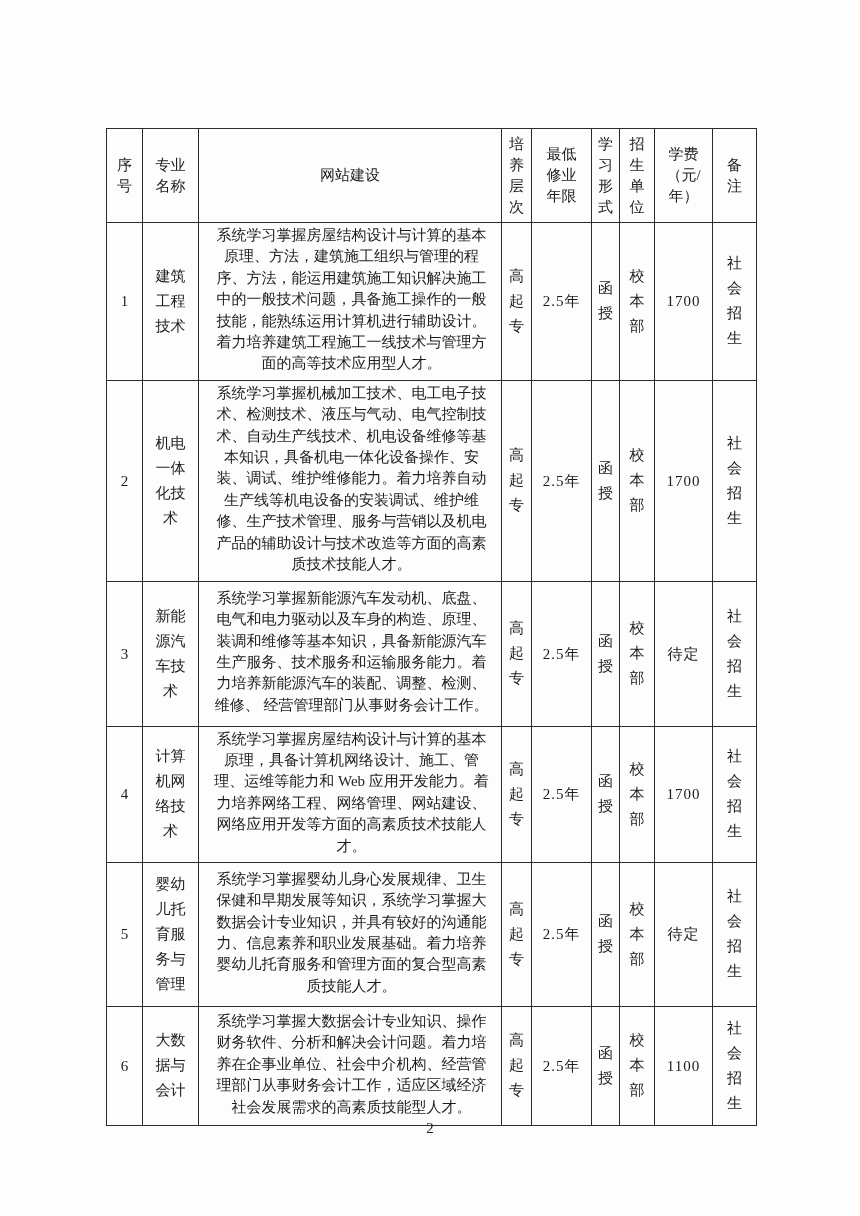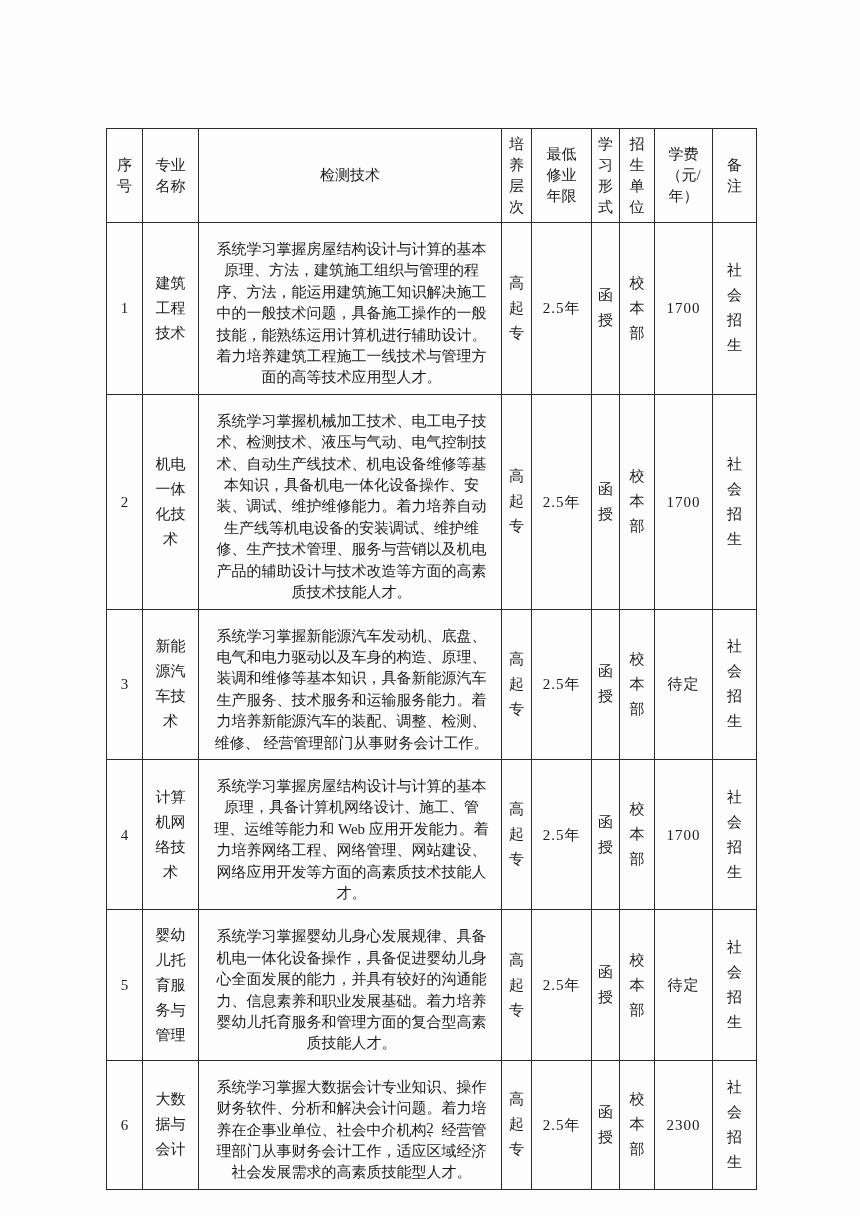--- a/index.html
+++ b/index.html
@@ -45,21 +45,21 @@
   td.v {
     white-space: pre-line;
     line-height: 25px;
     padding: 2px 1px;
   }
   td.num { line-height: 20px; }
   td.plain { white-space: nowrap; line-height: 20px; letter-spacing: 1px; }
   td.intro {
     text-align: justify;
     line-height: 21.4px;
-    padding: 16px 8px 5px 11px;
+    padding: 2px 8px 5px 11px;
     white-space: normal;
   }
   tr.hrow  { height: 94px;  }
   tr.r1    { height: 151px; }
   tr.r2    { height: 189px; }
   tr.r3    { height: 145px; }
   tr.r4    { height: 123px; }
   tr.r5    { height: 144px; }
   tr.r6    { height: 119px; }
   .page-number {
@@ -88,21 +88,21 @@
       <col style="width:35px">
       <col style="width:58px">
       <col style="width:44px">
     </colgroup>
     <tbody>
       <tr class="hrow">
         <th>序
 号</th>
         <th>专业
 名称</th>
-        <th>检测技术</th>
+        <th>网站建设</th>
         <th>培
 养
 层
 次</th>
         <th>最低
 修业
 年限</th>
         <th>学
 习
 形
@@ -209,21 +209,21 @@
 生</td>
       </tr>
 
       <tr class="r5">
         <td class="num">5</td>
         <td class="v">婴幼
 儿托
 育服
 务与
 管理</td>
-        <td class="intro">系统学习掌握婴幼儿身心发展规律、具备机电一体化设备操作，具备促进婴幼儿身心全面发展的能力，并具有较好的沟通能力、信息素养和职业发展基础。着力培养婴幼儿托育服务和管理方面的复合型高素质技能人才。</td>
+        <td class="intro">系统学习掌握婴幼儿身心发展规律、卫生保健和早期发展等知识，系统学习掌握大数据会计专业知识，并具有较好的沟通能力、信息素养和职业发展基础。着力培养婴幼儿托育服务和管理方面的复合型高素质技能人才。</td>
         <td class="v">高
 起
 专</td>
         <td class="plain">2.5年</td>
         <td class="v">函
 授</td>
         <td class="v">校
 本
 部</td>
         <td class="plain">待定</td>
@@ -241,21 +241,21 @@
         <td class="intro">系统学习掌握大数据会计专业知识、操作财务软件、分析和解决会计问题。着力培养在企事业单位、社会中介机构、经营管理部门从事财务会计工作，适应区域经济社会发展需求的高素质技能型人才。</td>
         <td class="v">高
 起
 专</td>
         <td class="plain">2.5年</td>
         <td class="v">函
 授</td>
         <td class="v">校
 本
 部</td>
-        <td class="plain">2300</td>
+        <td class="plain">1100</td>
         <td class="v">社
 会
 招
 生</td>
       </tr>
     </tbody>
   </table>
 
   <div class="page-number">2</div>
 </div>

